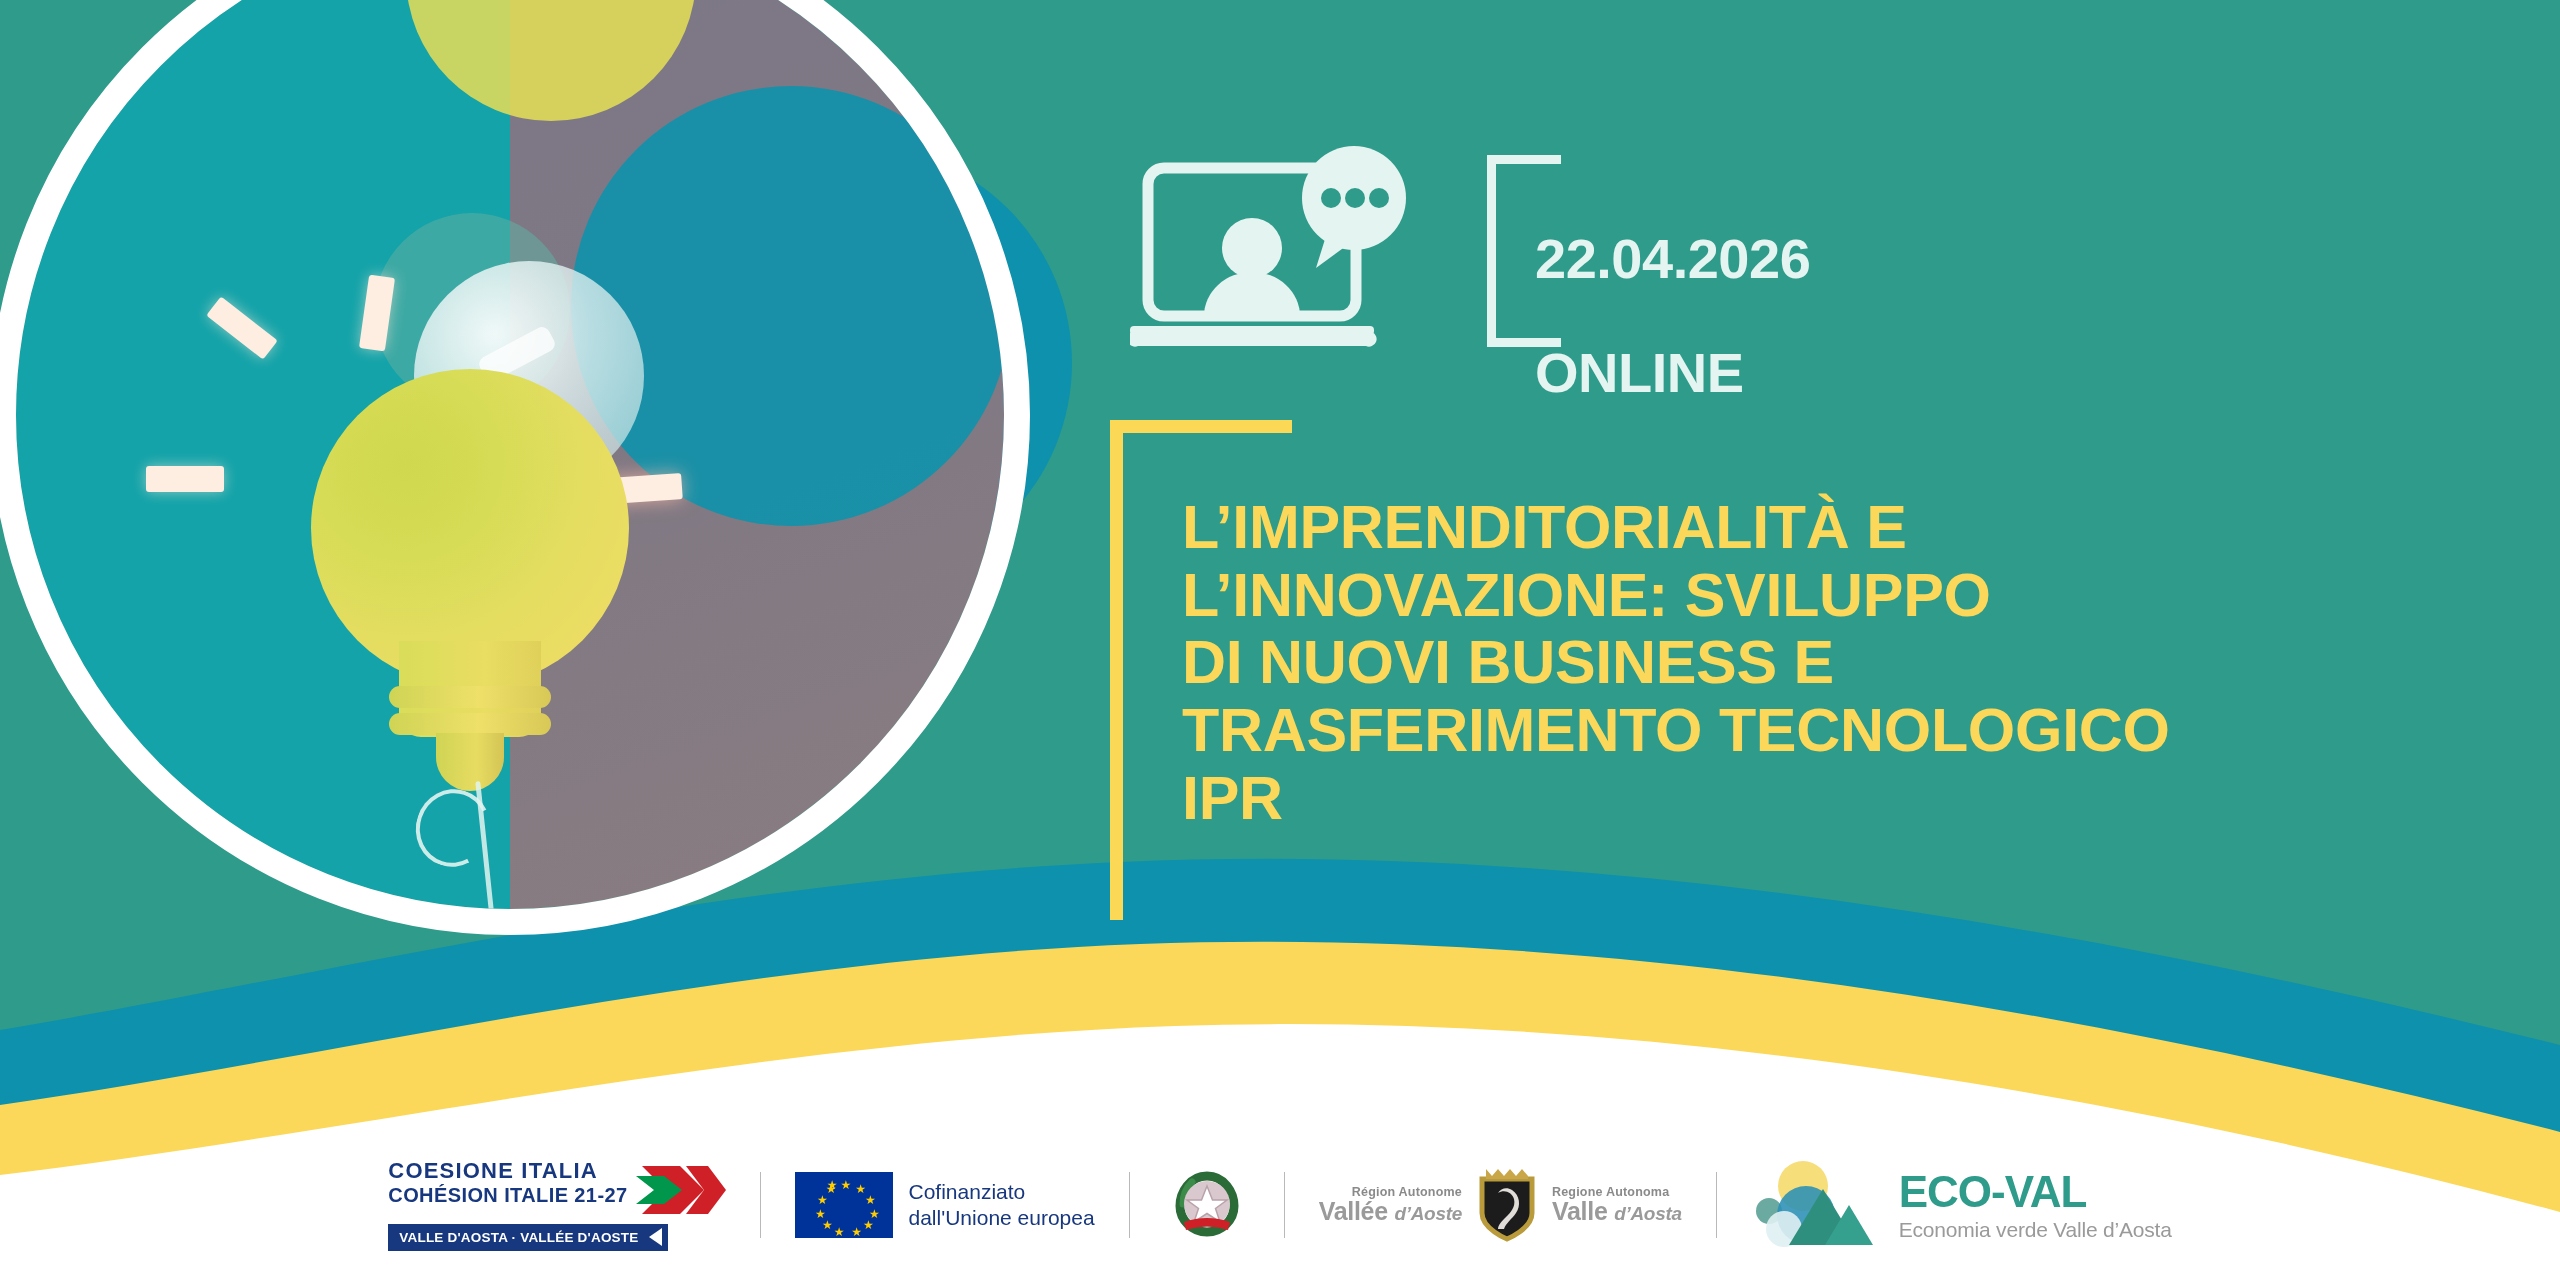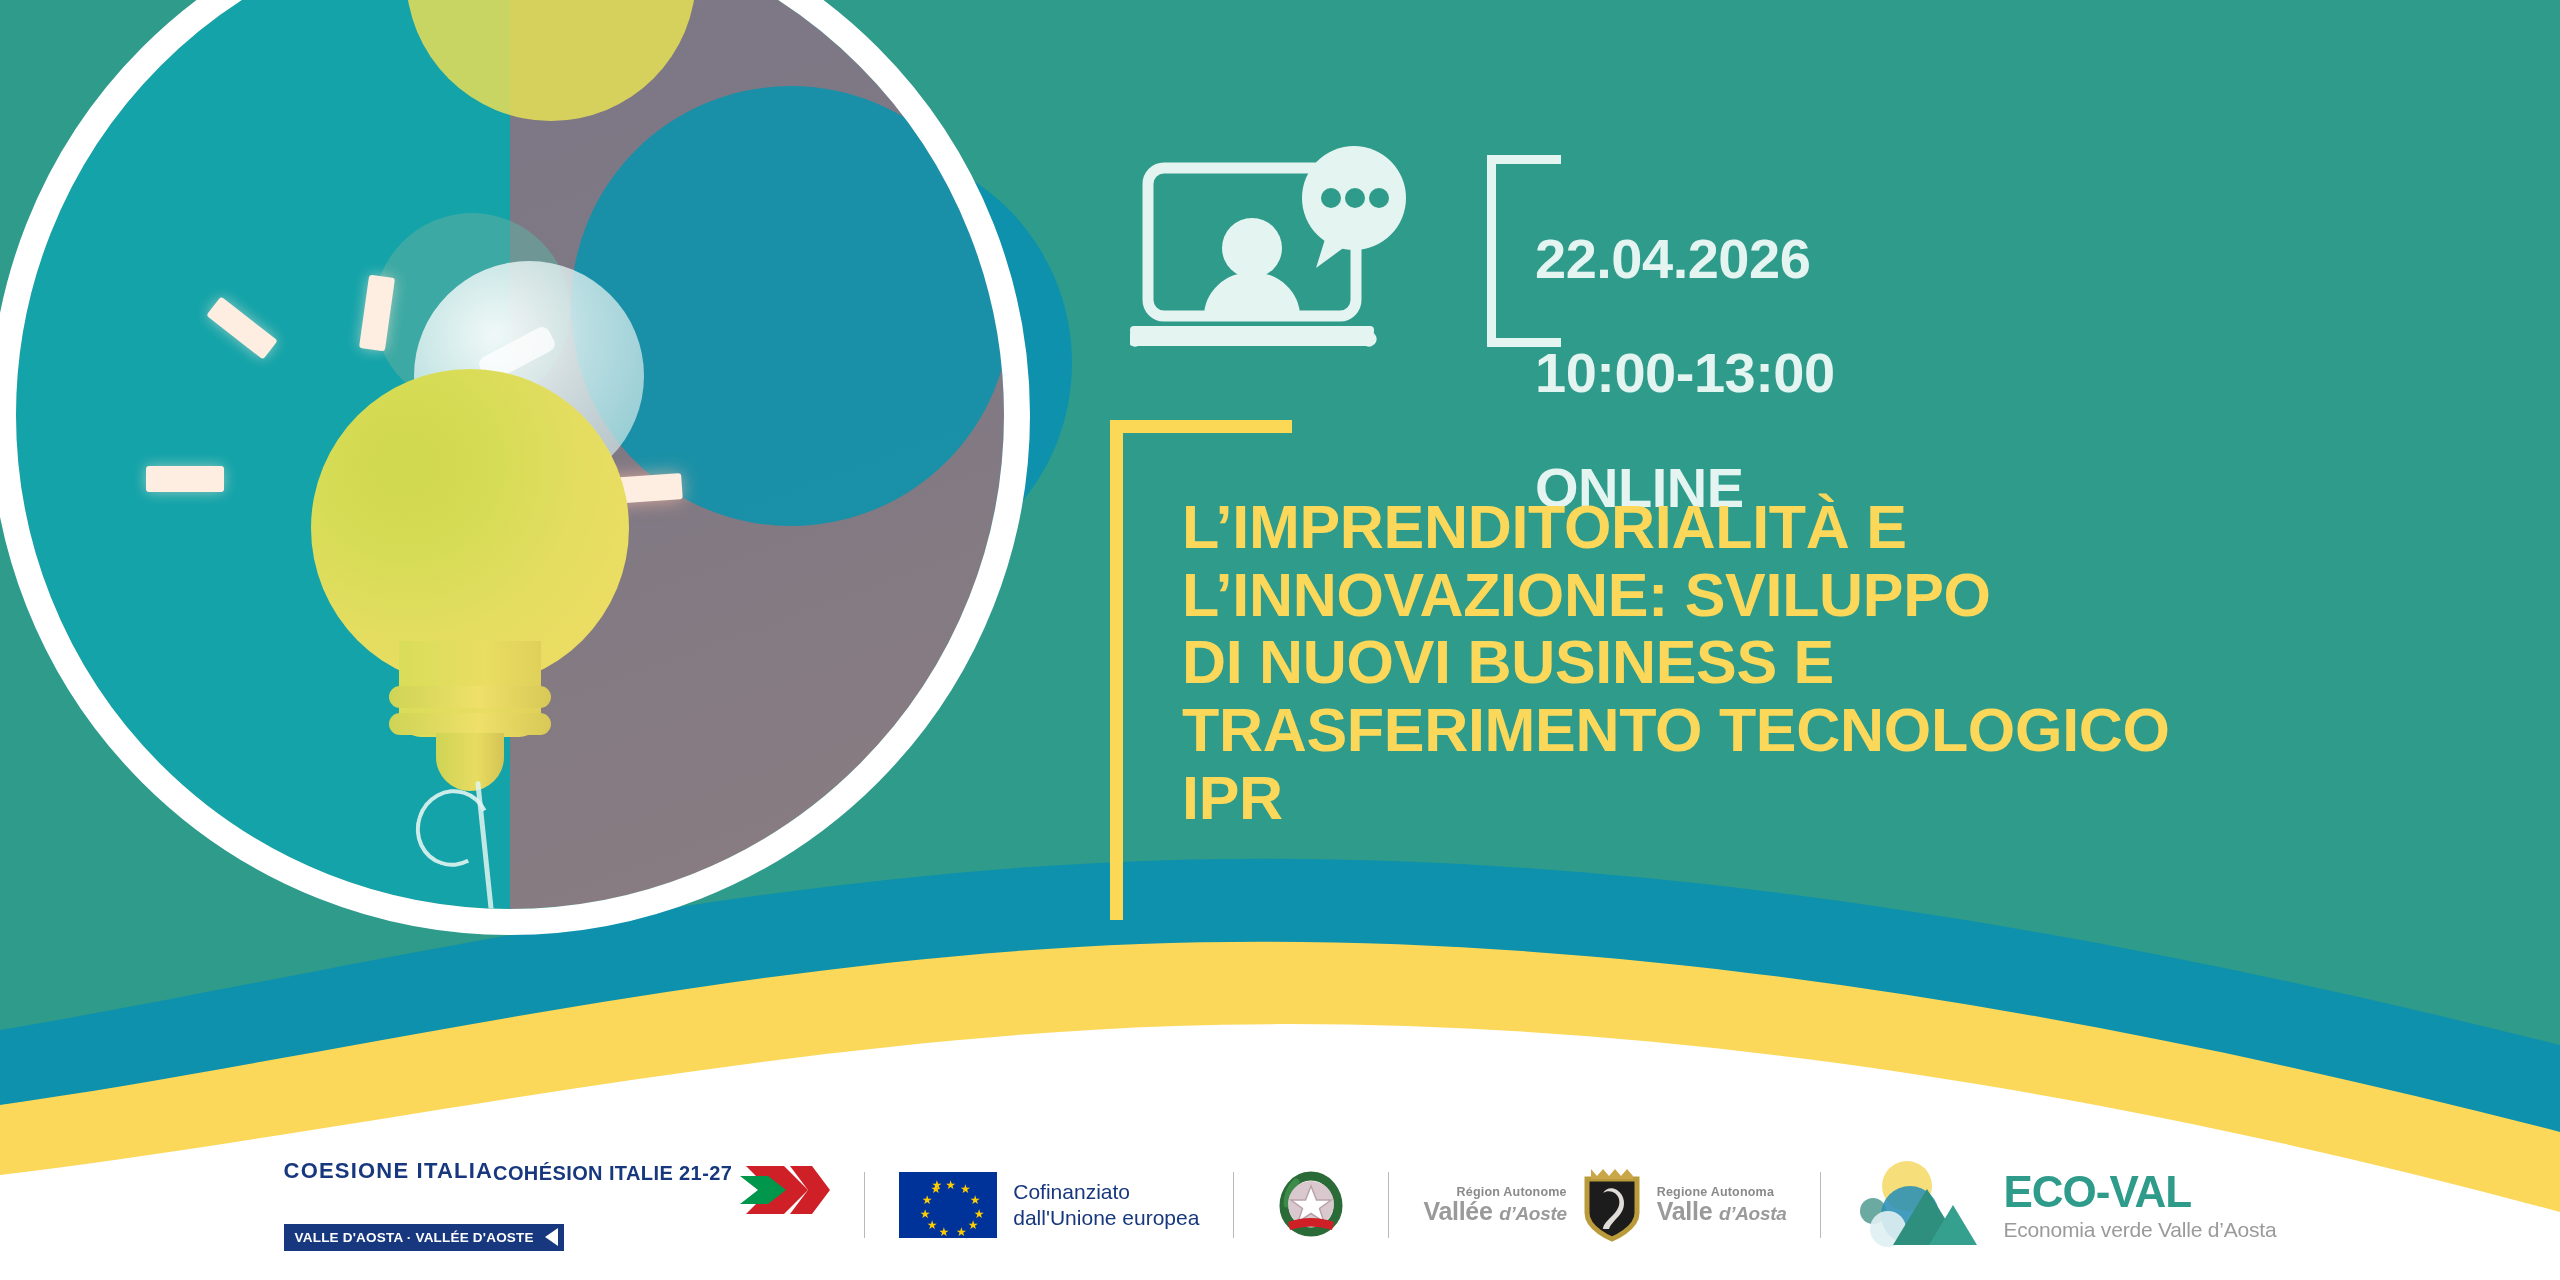--- a/index.html
+++ b/index.html
@@ -103,21 +103,21 @@
     position:absolute;left:0;bottom:0;width:2560px;height:150px;
     display:flex;align-items:center;justify-content:center;
     gap:0px;
   }
   .fslot{display:flex;align-items:center;height:110px;}
   .fdiv{width:1px;height:66px;background:#b9b9b9;margin:0 34px;}
 
   
   .coes{display:flex;flex-direction:column;align-items:flex-start;}
   .coes-rows{display:flex;align-items:flex-start;}
-  .coes-txt{display:flex;flex-direction:row;line-height:1;align-items:center;}
+  .coes-txt{display:flex;flex-direction:column;line-height:1;}
   .coes-l1{font-size:22px;font-weight:bold;color:#17377e;letter-spacing:1.2px;}
   .coes-l2{font-size:20px;font-weight:bold;color:#17377e;letter-spacing:.4px;margin-top:3px;}
   .coes-badge{
     margin-top:6px;background:#17377e;color:#fff;font-size:13.5px;font-weight:bold;
     padding:6px 30px 6px 11px;letter-spacing:.2px;position:relative;
   }
   .coes-badge .arrow{
     position:absolute;right:6px;top:50%;transform:translateY(-50%);
     width:0;height:0;border-top:9px solid transparent;border-bottom:9px solid transparent;
     border-right:13px solid #ffffff;
@@ -209,21 +209,20 @@
     <circle cx="224" cy="58" r="52" fill="#e4f4f0"></circle>
     <path d="M196,96 L186,128 L216,106 Z" fill="#e4f4f0"></path>
     <circle cx="201" cy="58" r="10" fill="#2f9b8b"></circle>
     <circle cx="225" cy="58" r="10" fill="#2f9b8b"></circle>
     <circle cx="249" cy="58" r="10" fill="#2f9b8b"></circle>
   </svg>
 
   <div class="date-bracket"></div>
   <div class="date-block">
     <span class="date-line">22.04.2026</span>
-    <span class="date-line">10:00-13:00</span>
     <span class="date-line">ONLINE</span>
   </div>
 
   <div class="title-bracket"></div>
   <div class="title">
     <span class="tline">L’IMPRENDITORIALITÀ E</span>
     <span class="tline">L’INNOVAZIONE: SVILUPPO</span>
     <span class="tline">DI NUOVI BUSINESS E</span>
     <span class="tline">TRASFERIMENTO TECNOLOGICO</span>
     <span class="tline">IPR</span>

